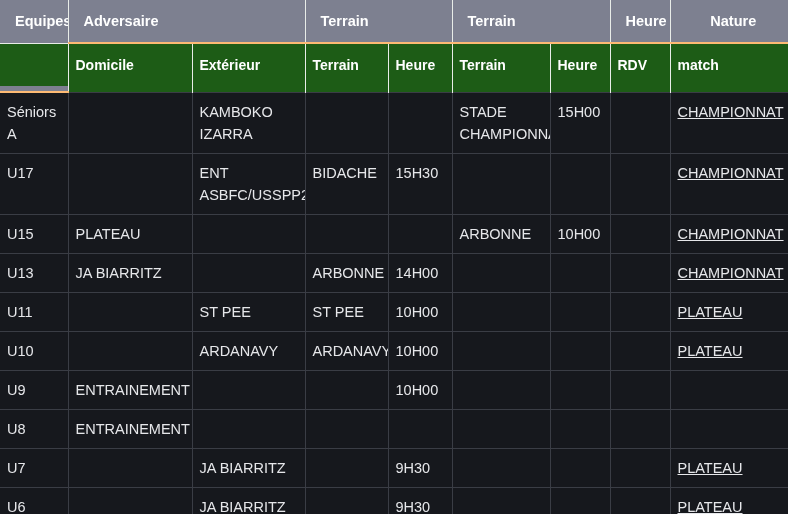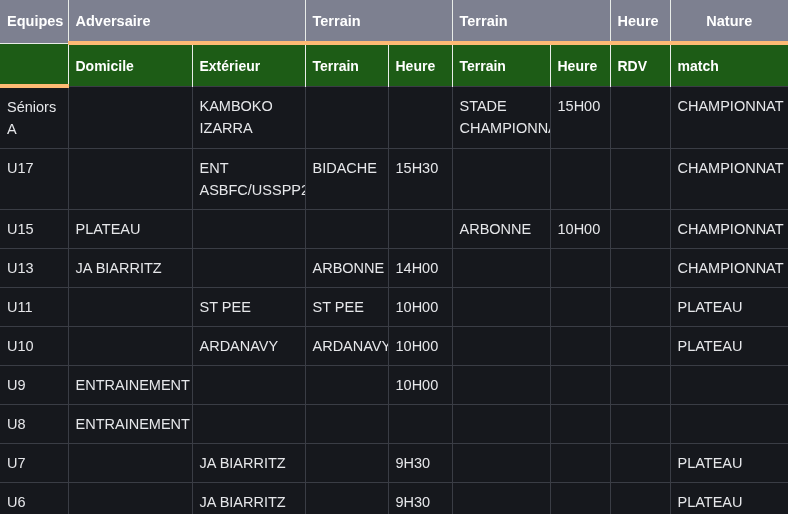--- a/index.html
+++ b/index.html
@@ -35,25 +35,25 @@
     vertical-align: top;
     text-align: left;
   }
 
   
   tr.head-top th {
     background: #7d8090;
     color: #ffffff;
     font-size: 14.5px;
     font-weight: bold;
-    padding: 13px 7px 0 7px;
+    padding: 13px 7px 0 15px;
     height: 43px;
     box-sizing: border-box;
     border-right: 1px solid #e8ece8;
-    border-bottom: 4px solid #fdba74;
+    border-bottom: 2px solid #fdba74;
     white-space: nowrap;
     overflow: hidden;
   }
   tr.head-top th.last { border-right: none; text-align: center; }
 
   
   th.equipes-span {
     background: #7d8090;
     color: #ffffff;
     font-size: 14.5px;
@@ -76,42 +76,42 @@
     box-sizing: border-box;
   }
 
   
   tr.head-sub th {
     background: #1d5c16;
     color: #ffffff;
     font-size: 14px;
     font-weight: bold;
     padding: 13px 7px 0 7px;
-    height: 43px;
+    height: 49px;
     box-sizing: border-box;
     border-right: 1px solid #e8ece8;
     white-space: nowrap;
     overflow: hidden;
   }
   tr.head-sub th.last { border-right: none; margin-left: 24px; }
 
   
   tbody td {
     background: #16181d;
     color: #e6e7ea;
     font-size: 14.5px;
     line-height: 22px;
     padding: 8px 7px 8px 7px;
     border-right: 1px solid #3a3d45;
     border-top: 1px solid #3a3d45;
     box-sizing: border-box;
     overflow: hidden;
     word-break: normal;
   }
-  tbody td.last { border-right: none; }
+  tbody td.last { border-right: none; text-decoration: underline; }
   tbody tr.r-tall td { height: 59px; }
   tbody tr.r-std  td { height: 38px; }
   tbody td.nowrap { white-space: nowrap; }
 </style>
 </head>
 <body>
 
 <table class="schedule">
   <colgroup>
     <col class="c-equipes">

